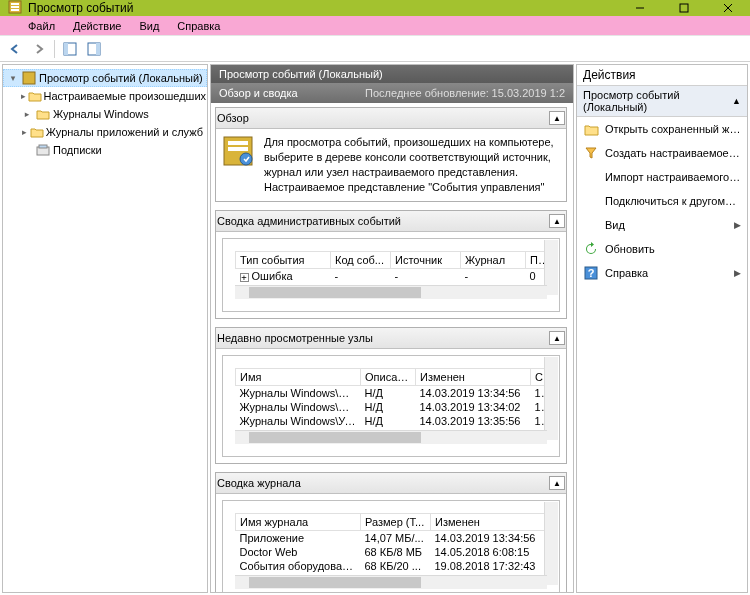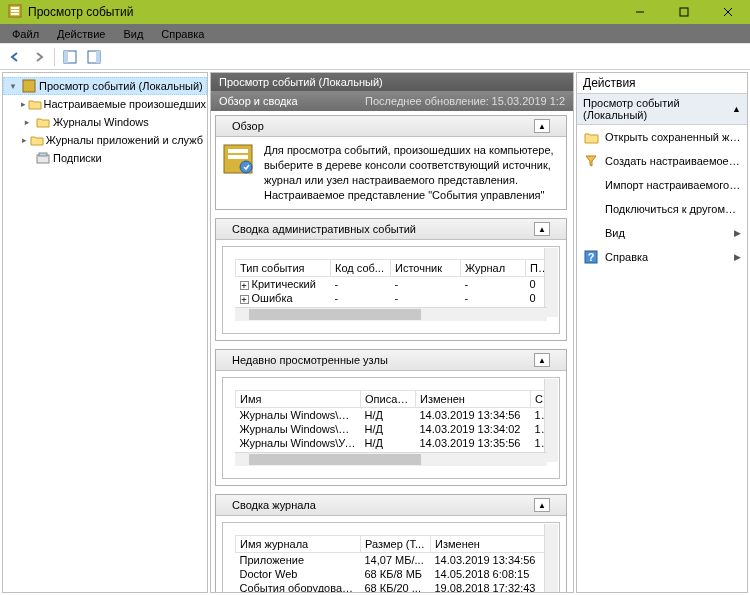--- a/index.html
+++ b/index.html
@@ -1,38 +1,38 @@
 <!DOCTYPE html>
 <html><head>
 <meta charset="utf-8">
 <style>
 * { margin: 0; padding: 0; box-sizing: border-box; font-family: "Segoe UI", Tahoma, sans-serif; font-size: 11px; }
 body { background: #f0f0f0; width: 750px; height: 595px; overflow: hidden; display: flex; flex-direction: column; }
-.titlebar { background: #a3c22f; height: 24px; display: flex; align-items: center; padding: 0 0 0 8px; color: #000; }
+.titlebar { background: #a3c22f; height: 16px; display: flex; align-items: center; padding: 0 0 0 8px; color: #000; }
 .titlebar .title { flex: 1; font-size: 12px; }
 .titlebar .wbtn { width: 44px; height: 28px; display: flex; align-items: center; justify-content: center; cursor: pointer; }
-.menubar { background: #737373; height: 20px; display: flex; align-items: center; padding: 0 4px; gap: 2px; border-bottom: 1px solid #e5e5e5; }
+.menubar { background: #f9a8d4; height: 20px; display: flex; align-items: center; padding: 0 20px; gap: 2px; border-bottom: 1px solid #e5e5e5; }
 .menubar .mitem { padding: 2px 8px; cursor: pointer; }
 .toolbar { background: #fff; height: 26px; display: flex; align-items: center; padding: 0 4px; gap: 2px; border-bottom: 1px solid #d0d0d0; }
 .toolbar .tbtn { width: 22px; height: 22px; display:flex; align-items:center; justify-content:center; border: 1px solid transparent; cursor: pointer; }
 .toolbar .sep { width:1px; height:18px; background:#d0d0d0; margin:0 2px; }
 .body { flex:1; display:flex; background:#fff; overflow:hidden; }
 .left { width:206px; border:1px solid #bfbfbf; margin:2px 1px 2px 2px; background:#fff; overflow:auto; }
 .tree { padding:4px 0; }
 .tree-item { display:flex; align-items:center; padding:1px 4px; gap:2px; cursor:pointer; white-space:nowrap; }
 .tree-item.sel { background:#cce8ff; border:1px dotted #99d1ff; padding:0 3px; }
 .tree-item .tw { width:12px; text-align:center; color:#666; font-size:9px; }
 .tree-item .ico { width:16px; height:16px; display:flex; align-items:center; justify-content:center; }
 .center { flex:1; border:1px solid #bfbfbf; margin:2px 1px; display:flex; flex-direction:column; overflow:hidden; }
 .chdr { background: linear-gradient(#6d6d6d,#5a5a5a); color:#fff; padding:3px 8px; font-size:11px; }
 .chdr2 { background: linear-gradient(#888,#6d6d6d); color:#fff; padding:4px 8px; font-size:14px; display:flex; justify-content:space-between; align-items:baseline; }
 .chdr2 .upd { font-size:10px; color:#ddd; }
 .cbody { flex:1; overflow-y:auto; overflow-x:hidden; padding:4px 6px 4px 4px; background:#fff; }
 .section { border:1px solid #b0b0b0; margin-bottom:8px; background:#fff; }
-.shdr { background: linear-gradient(#f4f4f4,#e4e4e4); padding:3px 16px; display:flex; justify-content:space-between; align-items:center; border-bottom:1px solid #c0c0c0; cursor:pointer; font-size:11px; }
+.shdr { background: linear-gradient(#f4f4f4,#e4e4e4); padding:3px 1px; display:flex; justify-content:space-between; align-items:center; border-bottom:1px solid #c0c0c0; cursor:pointer; font-size:11px; }
 .shdr .chev { width:16px; height:14px; border:1px solid #a0a0a0; background:#fff; display:flex; align-items:center; justify-content:center; font-size:8px; }
 .sbody { padding:6px; }
 .obox { display:flex; gap:10px; align-items:flex-start; max-height:60px; overflow:hidden; }
 .obox .oico { width:32px; height:32px; flex-shrink:0; }
 .obox .otxt { font-size:11px; line-height:1.35; color:#000; }
 table.grid { width:100%; border-collapse:collapse; font-size:11px; table-layout:fixed; }
 table.grid th { text-align:left; background:#fff; border:1px solid #e0e0e0; padding:2px 4px; font-weight:normal; white-space:nowrap; overflow:hidden; text-overflow:ellipsis; }
 table.grid td { padding:1px 4px; white-space:nowrap; overflow:hidden; text-overflow:ellipsis; }
 .gbox { border:1px solid #c0c0c0; padding:12px; position:relative; }
 .gscroll { overflow:hidden; }
@@ -213,27 +213,20 @@
                     <tr>
                   <th>Тип события</th>
                   <th>Код соб...</th>
                   <th>Источник</th>
                   <th>Журнал</th>
                   <th>Последн...</th>
                 </tr>
                   </thead>
                 <tbody id="admin-rows">
                     <tr>
-                      <td><span class="plus">+</span> Критический</td>
-                      <td>-</td>
-                      <td>-</td>
-                      <td>-</td>
-                      <td style="text-align:right;padding-right:18px">0</td>
-                    </tr>
-                    <tr>
                       <td><span class="plus">+</span> Ошибка</td>
                       <td>-</td>
                       <td>-</td>
                       <td>-</td>
                       <td style="text-align:right;padding-right:18px">0</td>
                     </tr>
                   </tbody>
               </table>
             </div>
             <div class="vscroll"></div>
@@ -384,20 +377,28 @@
       <span class="al">Подключиться к другому к...</span>
     </div>
     <div class="ract">
       <span class="ai"></span>
       <span class="al">Вид</span>
       <span class="ar">▶</span>
     </div>
     <div class="ract">
       <span class="ai">
           <svg width="14" height="14">
+            <path d="M7 2a5 5 0 1 0 5 5h-1a4 4 0 1 1-4-4v2l3-2.5L7 0z" fill="#3aa53a"></path>
+          </svg>
+        </span>
+      <span class="al">Обновить</span>
+    </div>
+    <div class="ract">
+      <span class="ai">
+          <svg width="14" height="14">
             <rect x="1" y="1" width="12" height="12" fill="#4a90d9" stroke="#2a5a8a"></rect>
             <text x="7" y="11" text-anchor="middle" fill="#fff" font-size="10" font-weight="bold">?</text>
           </svg>
         </span>
       <span class="al">Справка</span>
       <span class="ar">▶</span>
     </div>
   </div>
 </div>
 

